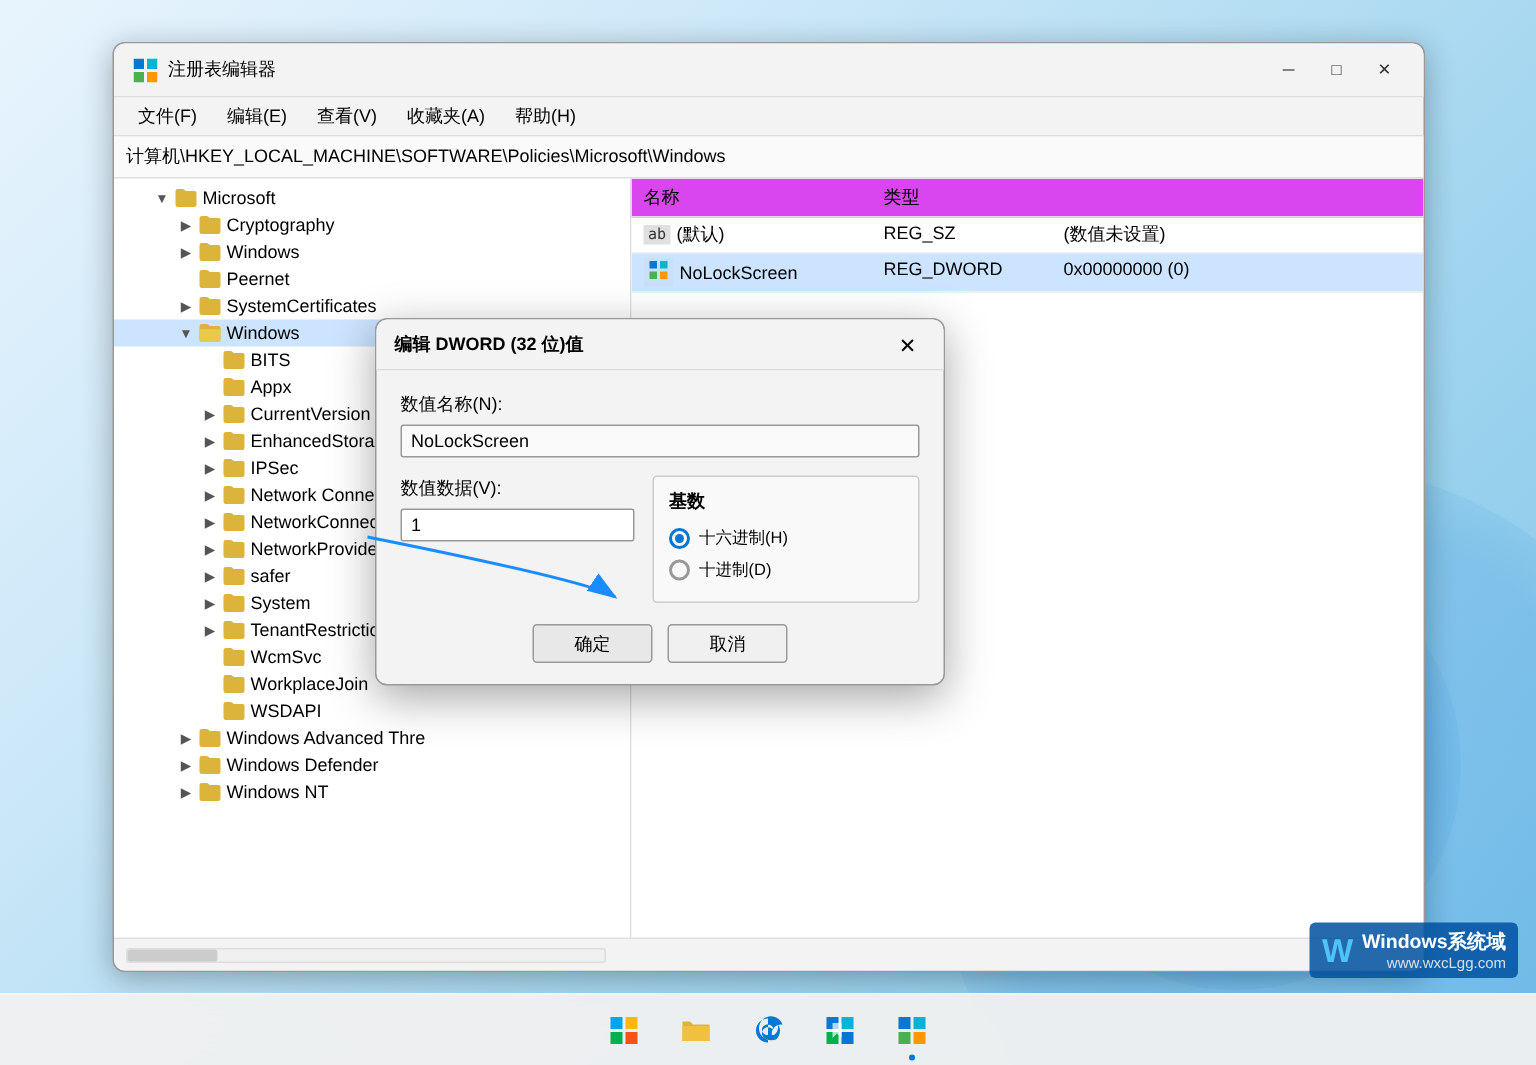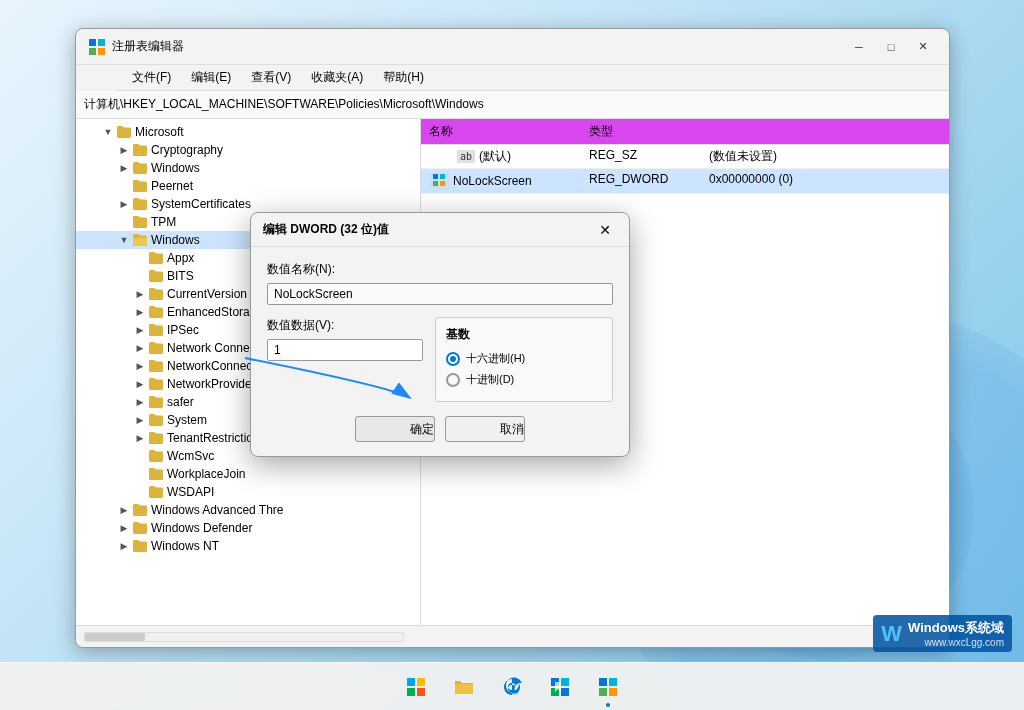--- a/index.html
+++ b/index.html
@@ -89,21 +89,20 @@
     }
 
     
     .menu-bar {
       padding: 2px 8px;
       display: flex;
       gap: 4px;
       border-bottom: 1px solid #ddd;
       height: 26px;
       align-items: flex-start;
-      margin-left: 40px;
     }
     .menu-item {
       padding: 2px 8px;
       cursor: pointer;
       border-radius: 3px;
       font-size: 12px;
     }
 
     
     .address-bar {
@@ -329,21 +328,20 @@
     }
     .dialog-btn {
       width: 80px;
       height: 26px;
       border: 1px solid #999;
       border-radius: 3px;
       background: #f0f0f0;
       cursor: pointer;
       font-size: 12px;
       font-family: 'Microsoft YaHei', '微软雅黑', sans-serif;
-      text-align: right;
     }
     .dialog-btn.primary {
       background: #e8e8e8;
     }
 
     
     .taskbar {
       position: absolute;
       bottom: 0;
       left: 0;
@@ -496,55 +494,47 @@
 
       <div class="tree-item">
         <span class="tree-indent" style="width:40px"></span>
         <span class="expand-btn">▶</span>
         <svg class="folder-icon" viewBox="0 0 16 16">
             <path class="folder-svg" d="M1 3.5A1.5 1.5 0 012.5 2h3.379a1.5 1.5 0 011.06.44l.94.94H13.5A1.5 1.5 0 0115 5v7.5a1.5 1.5 0 01-1.5 1.5h-11A1.5 1.5 0 011 12.5v-9z"></path>
           </svg>
         <span class="tree-label">SystemCertificates</span>
       </div>
 
-      <div class="tree-item">
-        <span class="tree-indent" style="width:40px"></span>
-        <span class="expand-btn" style="visibility:hidden">▶</span>
-        <svg class="folder-icon" viewBox="0 0 16 16">
-            <path class="folder-svg" d="M1 3.5A1.5 1.5 0 012.5 2h3.379a1.5 1.5 0 011.06.44l.94.94H13.5A1.5 1.5 0 0115 5v7.5a1.5 1.5 0 01-1.5 1.5h-11A1.5 1.5 0 011 12.5v-9z"></path>
-          </svg>
-        <span class="tree-label">TPM</span>
-      </div>
 
       <div class="tree-item selected">
         <span class="tree-indent" style="width:40px"></span>
         <span class="expand-btn">▼</span>
         <svg class="folder-icon" viewBox="0 0 16 16">
           <path fill="#dcb43c" d="M1 3.5A1.5 1.5 0 012.5 2h3.379a1.5 1.5 0 011.06.44l.94.94H13.5A1.5 1.5 0 0115 5v7.5a1.5 1.5 0 01-1.5 1.5h-11A1.5 1.5 0 011 12.5v-9z"></path>
           <path fill="#e8c94a" d="M1 5.5h14v7a1.5 1.5 0 01-1.5 1.5h-11A1.5 1.5 0 011 12.5v-7z"></path>
         </svg>
         <span class="tree-label">Windows</span>
       </div>
 
       <div class="tree-item">
         <span class="tree-indent" style="width:56px"></span>
         <span class="expand-btn" style="visibility:hidden">▶</span>
         <svg class="folder-icon" viewBox="0 0 16 16">
             <path class="folder-svg" d="M1 3.5A1.5 1.5 0 012.5 2h3.379a1.5 1.5 0 011.06.44l.94.94H13.5A1.5 1.5 0 0115 5v7.5a1.5 1.5 0 01-1.5 1.5h-11A1.5 1.5 0 011 12.5v-9z"></path>
           </svg>
+        <span class="tree-label">BITS</span>
+      </div>
+
+      <div class="tree-item">
+        <span class="tree-indent" style="width:56px"></span>
+        <span class="expand-btn" style="visibility:hidden">▶</span>
+        <svg class="folder-icon" viewBox="0 0 16 16">
+            <path class="folder-svg" d="M1 3.5A1.5 1.5 0 012.5 2h3.379a1.5 1.5 0 011.06.44l.94.94H13.5A1.5 1.5 0 0115 5v7.5a1.5 1.5 0 01-1.5 1.5h-11A1.5 1.5 0 011 12.5v-9z"></path>
+          </svg>
         <span class="tree-label">Appx</span>
-      </div>
-
-      <div class="tree-item">
-        <span class="tree-indent" style="width:56px"></span>
-        <span class="expand-btn" style="visibility:hidden">▶</span>
-        <svg class="folder-icon" viewBox="0 0 16 16">
-            <path class="folder-svg" d="M1 3.5A1.5 1.5 0 012.5 2h3.379a1.5 1.5 0 011.06.44l.94.94H13.5A1.5 1.5 0 0115 5v7.5a1.5 1.5 0 01-1.5 1.5h-11A1.5 1.5 0 011 12.5v-9z"></path>
-          </svg>
-        <span class="tree-label">BITS</span>
       </div>
 
       <div class="tree-item">
         <span class="tree-indent" style="width:56px"></span>
         <span class="expand-btn">▶</span>
         <svg class="folder-icon" viewBox="0 0 16 16">
             <path class="folder-svg" d="M1 3.5A1.5 1.5 0 012.5 2h3.379a1.5 1.5 0 011.06.44l.94.94H13.5A1.5 1.5 0 0115 5v7.5a1.5 1.5 0 01-1.5 1.5h-11A1.5 1.5 0 011 12.5v-9z"></path>
           </svg>
         <span class="tree-label">CurrentVersion</span>
       </div>
@@ -679,21 +669,21 @@
     </div>
 
     <div class="right-panel">
       <div class="right-panel-header">
         <div class="col-name">名称</div>
         <div class="col-type">类型</div>
       </div>
 
       <div class="right-panel-row">
         <div class="cell cell-name">
-          <span style="background:#e0e0e0;padding:1px 3px;font-size:10px;font-family:monospace;color:#333;margin-left:28px;">ab</span>
+          <span style="background:#e0e0e0;padding:1px 3px;font-size:10px;font-family:monospace;color:#333;">ab</span>
           <span>(默认)</span>
         </div>
         <div class="cell cell-type">REG_SZ</div>
         <div class="cell cell-data">(数值未设置)</div>
       </div>
 
       <div class="right-panel-row selected">
         <div class="cell cell-name">
           <span style="background:#c8e0f8;padding:1px 3px;font-size:10px;">
             <svg width="14" height="14" viewBox="0 0 14 14">

